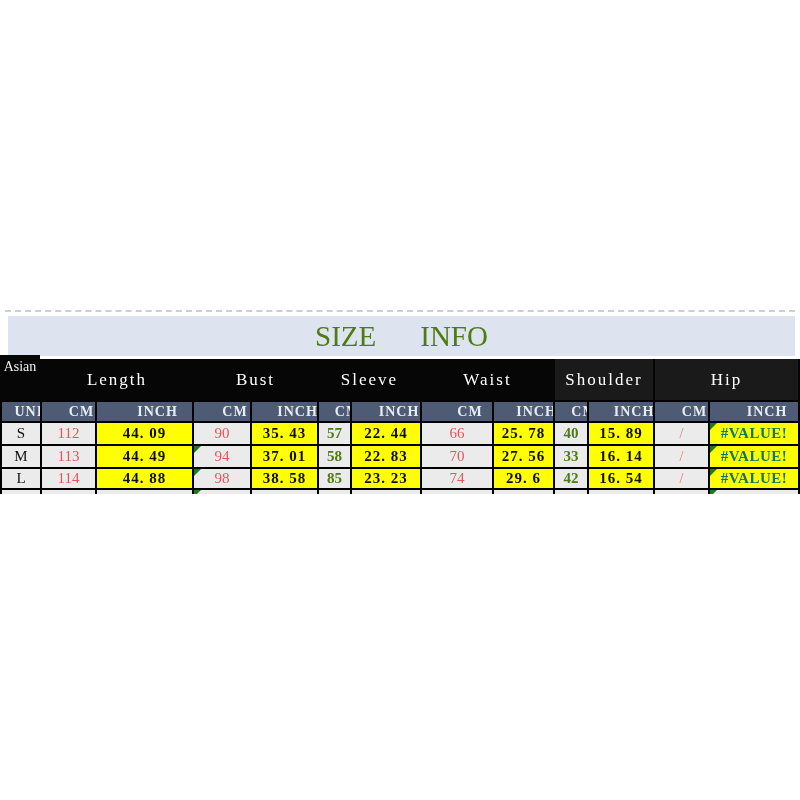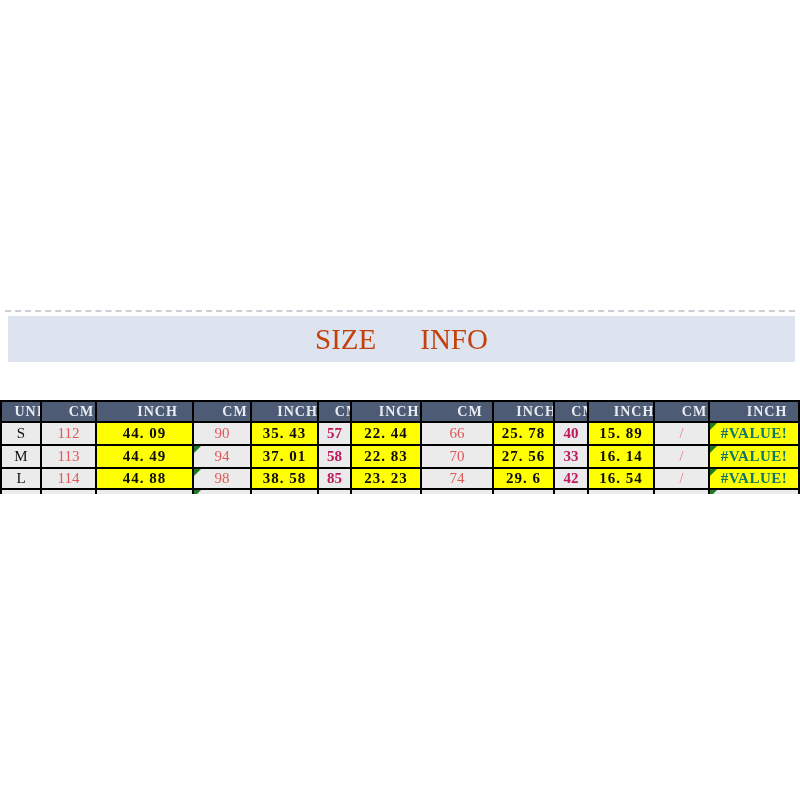--- a/index.html
+++ b/index.html
@@ -4,23 +4,23 @@
 <style>
   html,body{margin:0;padding:0;background:#ffffff;}
   .canvas{position:relative;width:800px;height:800px;background:#ffffff;overflow:hidden;
           font-family:"Liberation Serif","DejaVu Serif",serif;}
 
   
   .dash-line{position:absolute;left:5px;top:310px;width:790px;height:0;
              border-top:2px dashed #b6bac4;opacity:.7;}
 
   
-  .title-bar{position:absolute;left:8px;top:316px;width:787px;height:46px;background:#dee3f0;
+  .title-bar{position:absolute;left:8px;top:316px;width:787px;height:40px;background:#dee3f0;
              display:flex;align-items:center;justify-content:center;gap:44px;
-             font-size:29px;color:#c2410c;}
+             font-size:29px;color:#4d7c0f;}
 
   
   .header-bar{position:absolute;left:0;top:355px;width:800px;height:45px;}
   .header-base{position:absolute;left:0;top:4px;width:800px;height:41px;background:#060606;}
   .corner{position:absolute;left:0;top:0;width:40px;height:45px;background:#060606;color:#f2f2f2;
           font-size:14px;line-height:1.35;text-align:center;padding-top:3px;box-sizing:border-box;
           overflow-wrap:anywhere;word-break:break-all;}
   .shade{position:absolute;top:4px;height:41px;background:#1a1a1a;}
   .sh-shoulder{left:555px;width:98px;}
   .sh-hip{left:655px;width:143px;}
@@ -40,39 +40,51 @@
   .cell{display:flex;align-items:center;justify-content:center;position:relative;overflow:hidden;
         font-size:15px;background:#ebebeb;}
   .rh-sub{height:19px;padding-left:26px;}
   .rh-a{height:21px;}
   .rh-b{height:21px;}
   .rh-c{height:19px;}
   .rh-p{height:4px;}
   .sub{background:#4d5b74;color:#e8ecf3;font-weight:bold;font-size:14px;letter-spacing:1px;}
   .c-size{color:#111;}
   .c-cm{color:#e25757;}
-  .c-cmb{color:#be185d;font-weight:bold;}
+  .c-cmb{color:#4d7c0f;font-weight:bold;}
   .c-inch{background:#ffff00;color:#0d0d0d;font-weight:bold;letter-spacing:1px;}
   .c-slash{color:#e77; font-size:14px;}
   .c-err{background:#ffff00;color:#0f766e;font-weight:bold;letter-spacing:0.5px;}
   .tri{position:absolute;top:0;left:0;width:0;height:0;
        border-top:7px solid #1f7a1f;border-right:7px solid transparent;}
 </style>
 </head>
 <body>
 
 <div class="canvas">
 
   <div class="dash-line"></div>
 
   <div class="title-bar">
     <span>SIZE</span>
     <span>INFO</span>
   </div>
 
+  <div class="header-bar">
+    <div class="header-base"></div>
+    <div class="shade sh-shoulder"></div>
+    <div class="shade sh-hip"></div>
+    <div class="corner">Asian</div>
+    <div class="grp g-length">Length</div>
+    <div class="grp g-bust">Bust</div>
+    <div class="grp g-sleeve">Sleeve</div>
+    <div class="grp g-waist">Waist</div>
+    <div class="grp g-shoulder">Shoulder</div>
+    <div class="grp g-hip">Hip</div>
+  </div>
 
   <div class="tbl">
 
     <div class="cell sub rh-sub">UNIT</div>
     <div class="cell sub rh-sub">CM</div>
     <div class="cell sub rh-sub">INCH</div>
     <div class="cell sub rh-sub">CM</div>
     <div class="cell sub rh-sub">INCH</div>
     <div class="cell sub rh-sub">CM</div>
     <div class="cell sub rh-sub">INCH</div>

